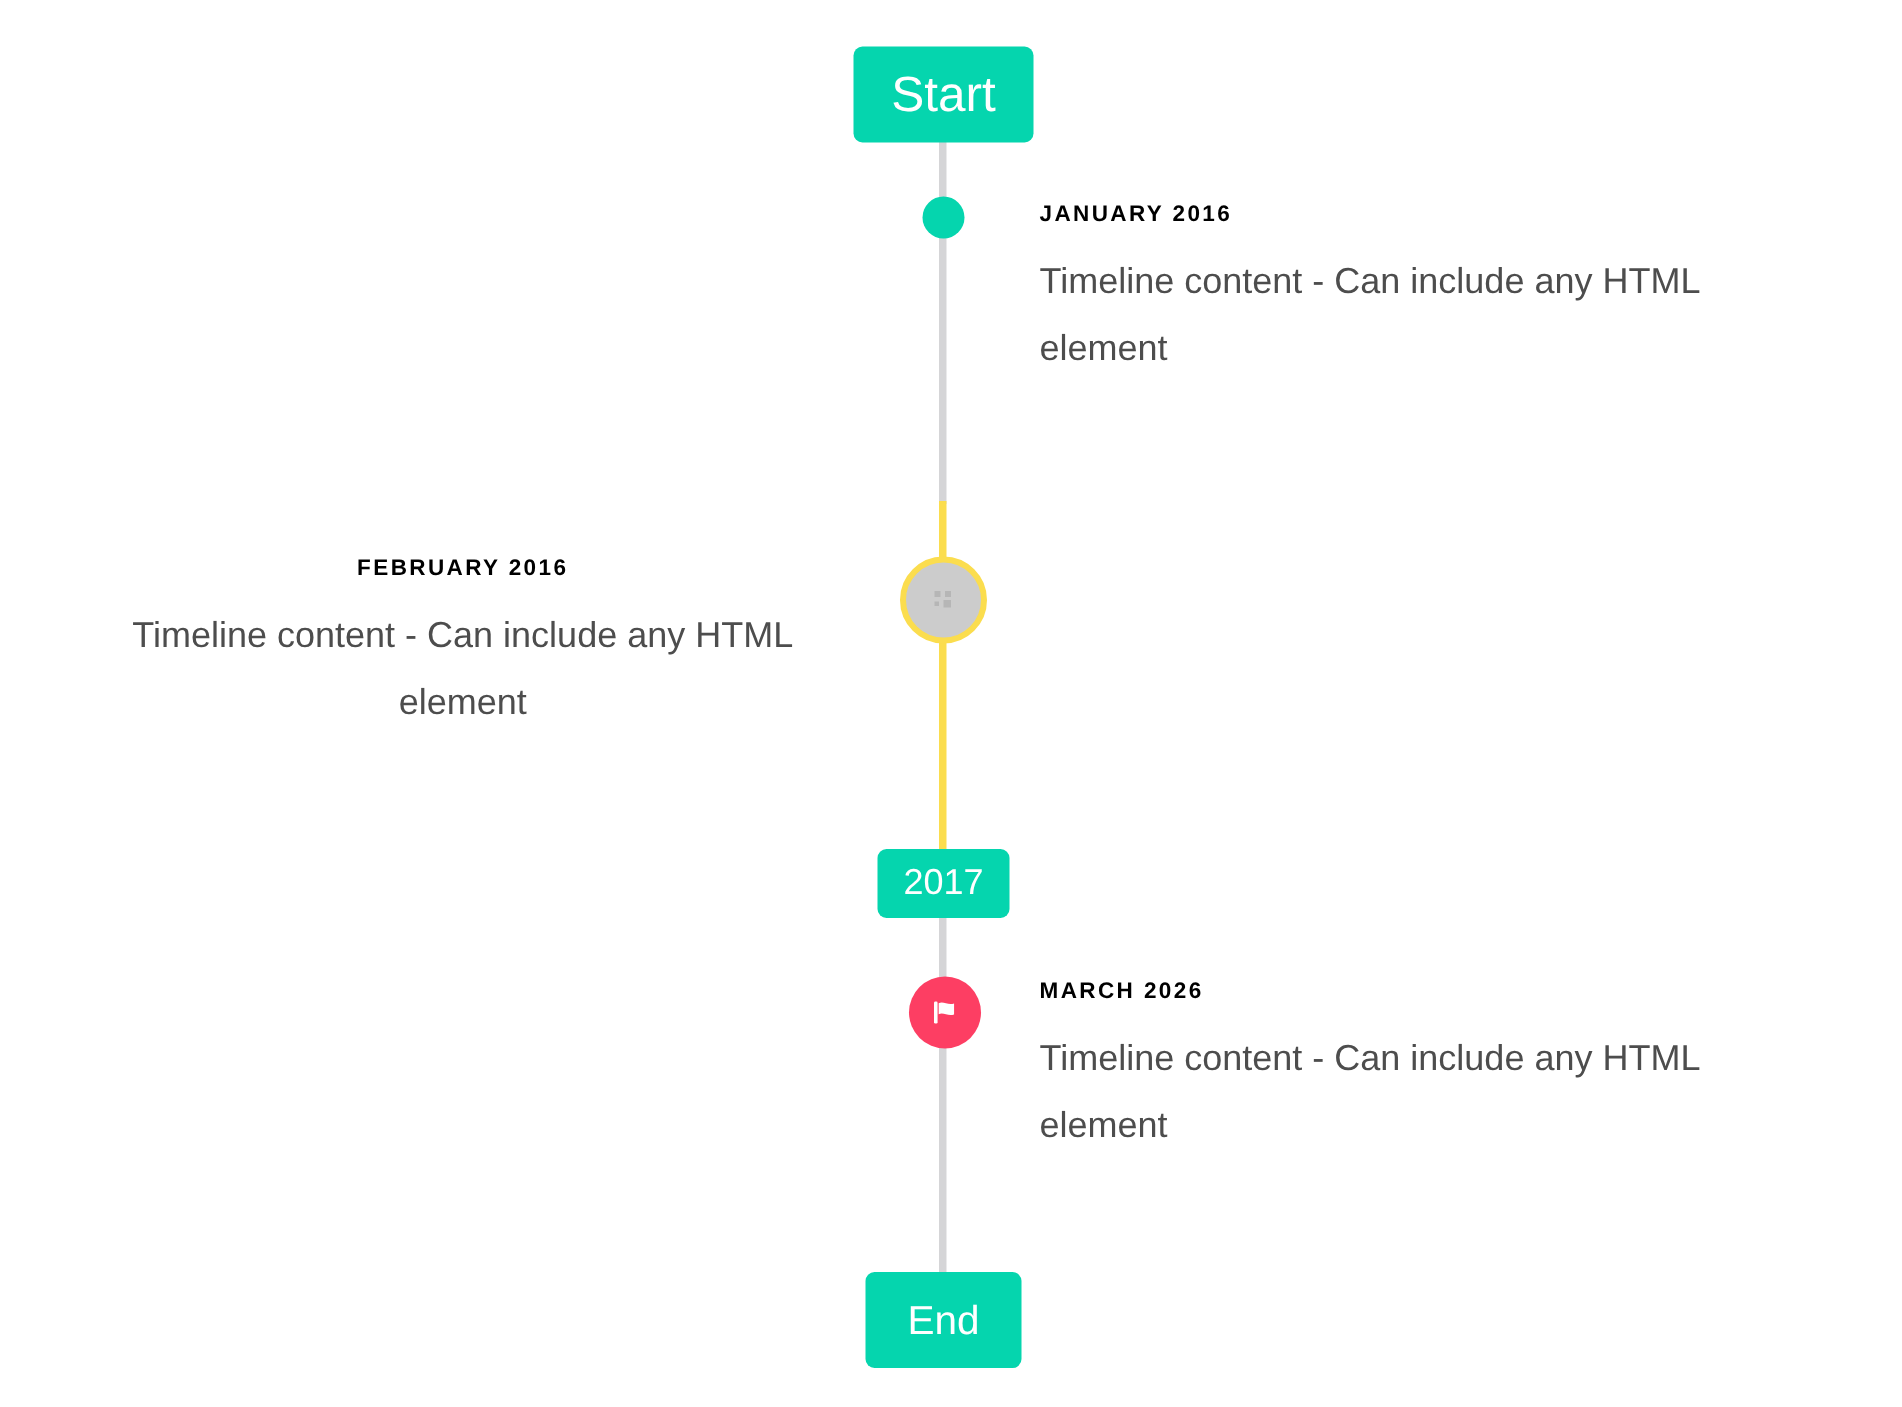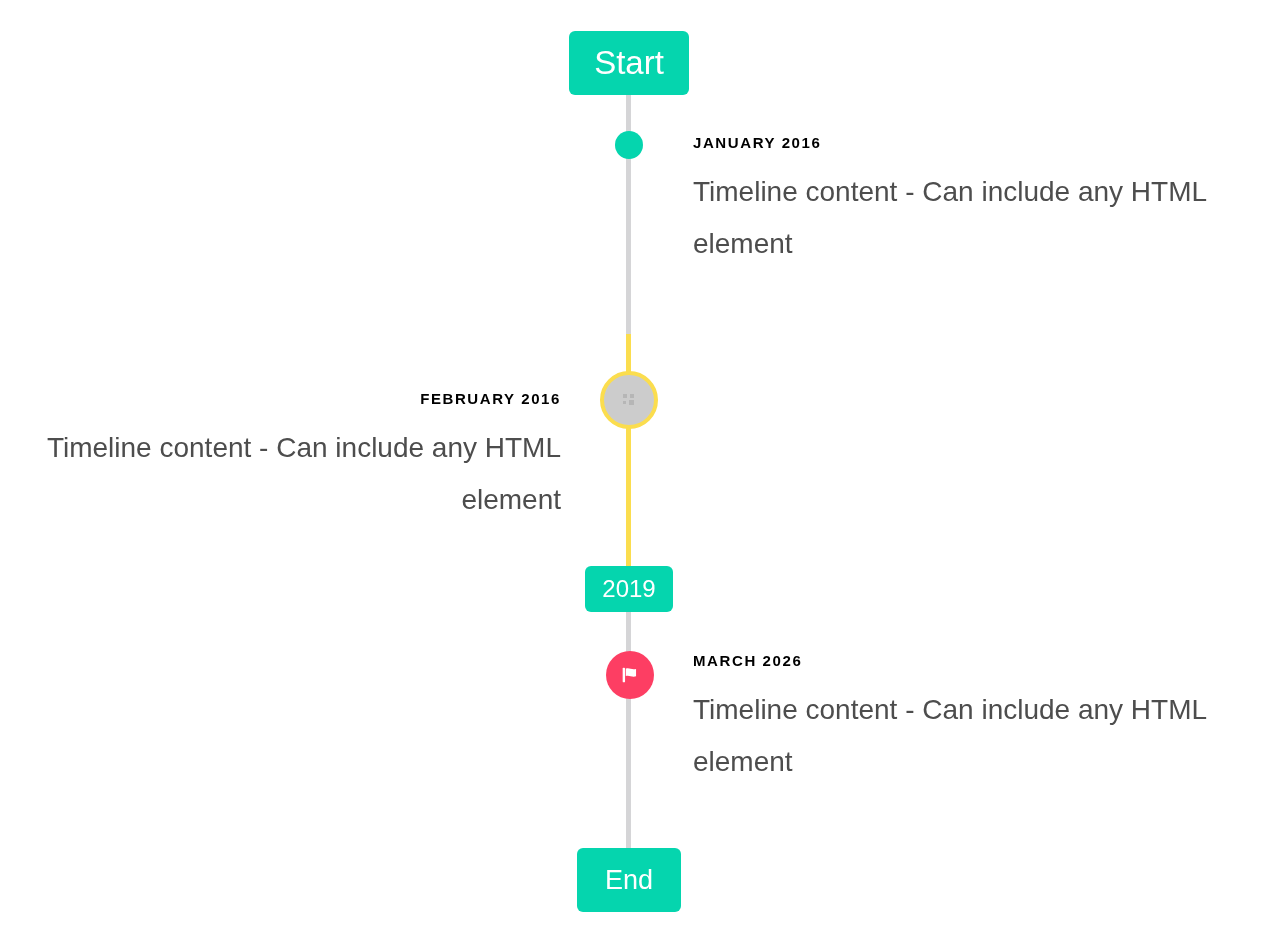--- a/index.html
+++ b/index.html
@@ -92,32 +92,32 @@
     align-items: center;
     justify-content: center;
   }
   .flag-icon { display: block; }
 
   
   .entry {
     position: absolute;
   }
   .entry-right { left: 693px; width: 530px; text-align: left; }
-  .entry-left  { left: 36px;  width: 525px; text-align: right; margin-top: 20px; }
+  .entry-left  { left: 46px;  width: 525px; text-align: center; }
 
   .entry-date {
     font-size: 15px;
     font-weight: bold;
     letter-spacing: 1.6px;
     color: #000000;
     line-height: 1.2;
     margin: 0 0 14px 0;
   }
   .entry-body {
-    font-size: 28px;
+    font-size: 24px;
     font-weight: 400;
     color: #4d4d4d;
     line-height: 1.86;
     margin: 0;
   }
 
   .entry-jan { top: 134px; }
   .entry-feb { top: 370px; }
   .entry-mar { top: 652px; }
 </style>
@@ -144,21 +144,21 @@
       <rect x="9" y="2" width="4" height="4" fill="#6b6b6b"></rect>
       <rect x="2" y="9" width="3" height="3" fill="#6b6b6b"></rect>
       <rect x="8" y="8" width="5" height="5" fill="#6b6b6b"></rect>
     </svg>
   </div>
   <div class="entry entry-left entry-feb">
     <p class="entry-date">FEBRUARY 2016</p>
     <p class="entry-body">Timeline content - Can include any HTML element</p>
   </div>
 
-  <div class="badge badge-mid">2019</div>
+  <div class="badge badge-mid">2017</div>
 
   <div class="marker marker-flag">
     <svg class="flag-icon" width="22" height="22" viewBox="0 0 24 24">
       <rect x="4" y="4" width="2.6" height="16" rx="1" fill="#ffffff"></rect>
       <path d="M7.4 5.2 C11 3.6 14.2 7 18.6 5.4 L18.6 13.4 C14.2 15 11 11.6 7.4 13.2 Z" fill="#ffffff"></path>
     </svg>
   </div>
   <div class="entry entry-right entry-mar">
     <p class="entry-date">MARCH 2026</p>
     <p class="entry-body">Timeline content - Can include any HTML element</p>

